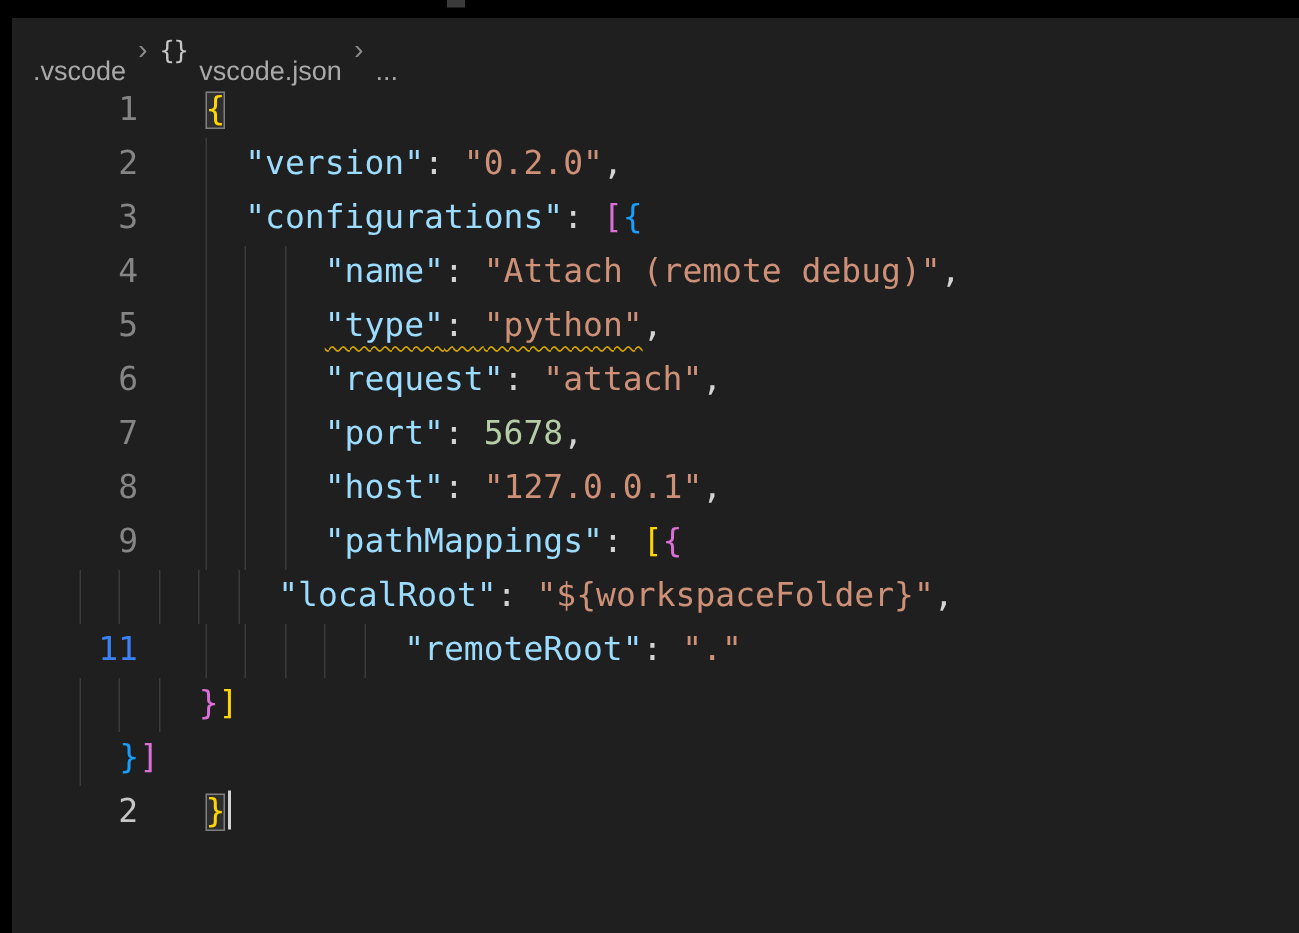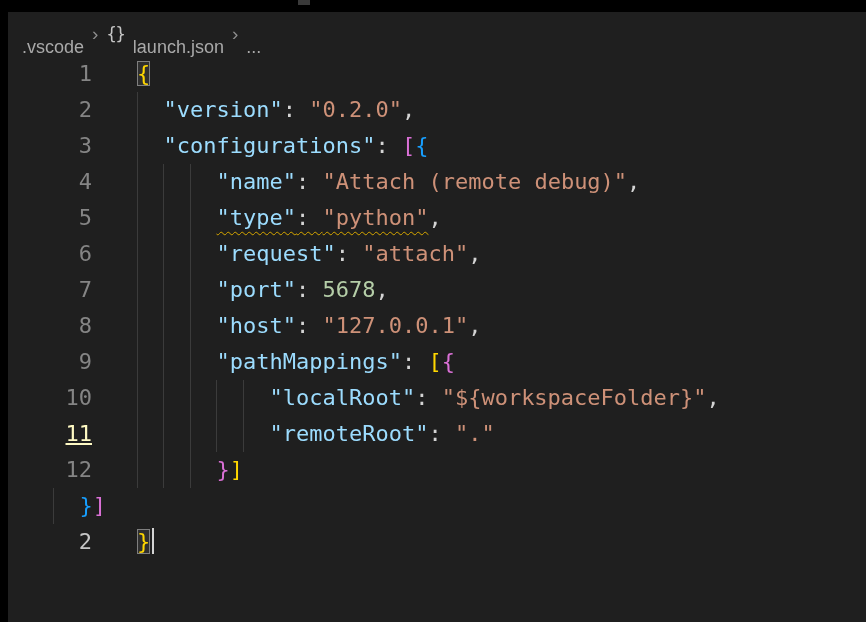--- a/index.html
+++ b/index.html
@@ -37,21 +37,21 @@
 <div class="window">
   <div class="top-bar">
     <div class="tab-divider"></div>
   </div>
   <div class="left-edge"></div>
 
   <div class="breadcrumb">
     <span class="crumb">.vscode</span>
     <span class="chev">›</span>
     <span class="json-icon">{}</span>
-    <span class="crumb">launch.json</span>
+    <span class="crumb">vscode.json</span>
     <span class="chev">›</span>
     <span class="crumb">...</span>
   </div>
 
   <div class="editor" id="editor">
       <div class="line">
         <div class="ln" style="color: rgb(133, 133, 133);">1</div>
         <div class="code"><span></span><span class="tok match" style="color: rgb(255, 215, 0);">{</span></div>
       </div>
       <div class="line">
@@ -80,29 +80,27 @@
       </div>
       <div class="line">
         <div class="ln" style="color: rgb(133, 133, 133);">8</div>
         <div class="code"><span class="guide" style="left: calc(0ch + 45px); background: rgb(59, 59, 59);"></span><span class="guide" style="left: calc(2ch + 45px); background: rgb(59, 59, 59);"></span><span class="guide" style="left: calc(4ch + 45px); background: rgb(59, 59, 59);"></span><span>      </span><span class="tok" style="color: rgb(156, 220, 254);">"host"</span><span class="tok" style="color: rgb(212, 212, 212);">: </span><span class="tok" style="color: rgb(206, 145, 120);">"127.0.0.1"</span><span class="tok" style="color: rgb(212, 212, 212);">,</span></div>
       </div>
       <div class="line">
         <div class="ln" style="color: rgb(133, 133, 133);">9</div>
         <div class="code"><span class="guide" style="left: calc(0ch + 45px); background: rgb(59, 59, 59);"></span><span class="guide" style="left: calc(2ch + 45px); background: rgb(59, 59, 59);"></span><span class="guide" style="left: calc(4ch + 45px); background: rgb(59, 59, 59);"></span><span>      </span><span class="tok" style="color: rgb(156, 220, 254);">"pathMappings"</span><span class="tok" style="color: rgb(212, 212, 212);">: </span><span class="tok" style="color: rgb(255, 215, 0);">[</span><span class="tok" style="color: rgb(218, 112, 214);">{</span></div>
       </div>
       <div class="line">
-        <div class="ln" style="color: rgb(133, 133, 133);">10</div>
         <div class="code"><span class="guide" style="left: calc(0ch + 45px); background: rgb(59, 59, 59);"></span><span class="guide" style="left: calc(2ch + 45px); background: rgb(59, 59, 59);"></span><span class="guide" style="left: calc(4ch + 45px); background: rgb(59, 59, 59);"></span><span class="guide" style="left: calc(6ch + 45px); background: rgb(59, 59, 59);"></span><span class="guide" style="left: calc(8ch + 45px); background: rgb(59, 59, 59);"></span><span>          </span><span class="tok" style="color: rgb(156, 220, 254);">"localRoot"</span><span class="tok" style="color: rgb(212, 212, 212);">: </span><span class="tok" style="color: rgb(206, 145, 120);">"${workspaceFolder}"</span><span class="tok" style="color: rgb(212, 212, 212);">,</span></div>
       </div>
       <div class="line">
-        <div class="ln" style="color: #fef9c3; text-decoration: underline;">11</div>
+        <div class="ln" style="color: #3b82f6;">11</div>
         <div class="code"><span class="guide" style="left: calc(0ch + 45px); background: rgb(59, 59, 59);"></span><span class="guide" style="left: calc(2ch + 45px); background: rgb(59, 59, 59);"></span><span class="guide" style="left: calc(4ch + 45px); background: rgb(59, 59, 59);"></span><span class="guide" style="left: calc(6ch + 45px); background: rgb(59, 59, 59);"></span><span class="guide" style="left: calc(8ch + 45px); background: rgb(59, 59, 59);"></span><span>          </span><span class="tok" style="color: rgb(156, 220, 254);">"remoteRoot"</span><span class="tok" style="color: rgb(212, 212, 212);">: </span><span class="tok" style="color: rgb(206, 145, 120);">"."</span></div>
       </div>
       <div class="line">
-        <div class="ln" style="color: rgb(133, 133, 133);">12</div>
         <div class="code"><span class="guide" style="left: calc(0ch + 45px); background: rgb(59, 59, 59);"></span><span class="guide" style="left: calc(2ch + 45px); background: rgb(59, 59, 59);"></span><span class="guide" style="left: calc(4ch + 45px); background: rgb(59, 59, 59);"></span><span>      </span><span class="tok" style="color: rgb(218, 112, 214);">}</span><span class="tok" style="color: rgb(255, 215, 0);">]</span></div>
       </div>
       <div class="line">
         <div class="code"><span class="guide" style="left: calc(0ch + 45px); background: rgb(59, 59, 59);"></span><span>  </span><span class="tok" style="color: rgb(23, 159, 255);">}</span><span class="tok" style="color: rgb(218, 112, 214);">]</span></div>
       </div>
       <div class="line current">
         <div class="ln" style="color: rgb(198, 198, 198);">2</div>
         <div class="code"><span></span><span class="tok match" style="color: rgb(255, 215, 0);">}</span><span class="cursor"></span></div>
       </div>
     </div>

